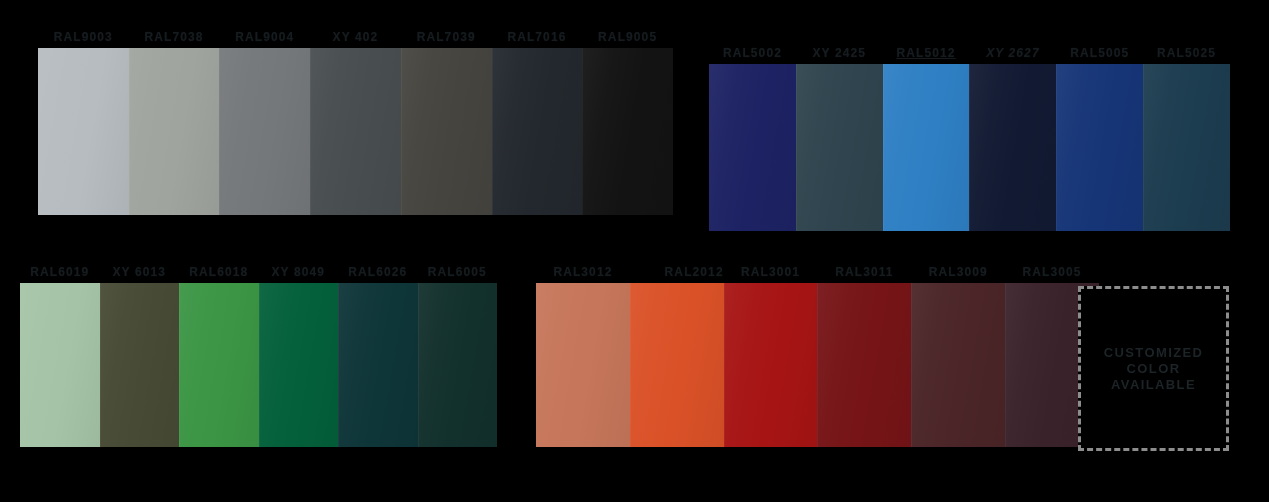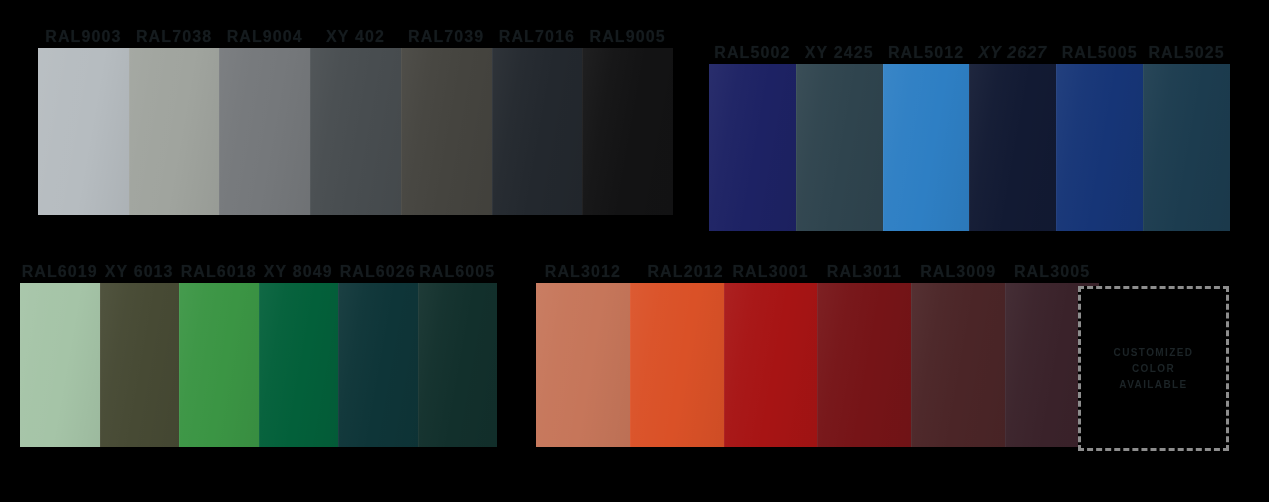--- a/index.html
+++ b/index.html
@@ -25,21 +25,21 @@
   }
   .label-row {
     position: relative;
     height: 20px;
     width: 100%;
   }
   .swatch-label {
     position: absolute;
     top: 0;
     text-align: center;
-    font-size: 16px;
+    font-size: 12px;
     font-weight: bold;
     letter-spacing: 1.1px;
     color: #151b1e;
     font-family: "Liberation Sans", sans-serif;
     white-space: nowrap;
     line-height: 18px;
     text-shadow: 0 0 1px rgba(30,38,42,0.55);
   }
   .swatch-strip {
     position: relative;
@@ -84,21 +84,21 @@
     height: 165px;
     border: 3px dashed #8d8d8d;
     box-sizing: border-box;
     display: flex;
     align-items: center;
     justify-content: center;
     background: #000000;
   }
   .custom-box-text {
     text-align: center;
-    font-size: 10px;
+    font-size: 13px;
     font-weight: bold;
     letter-spacing: 1.4px;
     line-height: 16px;
     color: #1c2427;
     font-family: "Liberation Sans", sans-serif;
     text-transform: uppercase;
   }
   .custom-line { display: block; }
 </style>
 </head>
@@ -124,21 +124,21 @@
       <div class="swatch seam" style="background-color: rgb(69, 68, 63);"></div>
       <div class="swatch seam" style="background-color: rgb(35, 40, 46);"></div>
       <div class="swatch seam" style="background-color: rgb(19, 19, 20);"></div>
     </div>
   </div>
 
   <div class="swatch-group group-blue">
     <div class="label-row">
       <span class="swatch-label" style="left: 0%; width: 16.6666%; color: rgb(21, 27, 30);">RAL5002</span>
       <span class="swatch-label" style="left: 16.6666%; width: 16.6666%; color: rgb(21, 27, 30);">XY 2425</span>
-      <span class="swatch-label" style="left: 33.3333%; width: 16.6666%; color: rgb(21, 27, 30);">RAL5012</span>
+      <span class="swatch-label" style="left: 33.3333%; width: 16.6666%; color: rgb(21, 27, 30); text-decoration: underline;">RAL5012</span>
       <span class="swatch-label" style="left: 50%; width: 16.6666%; color: rgb(21, 27, 30); font-style: italic;">XY 2627</span>
       <span class="swatch-label" style="left: 66.6666%; width: 16.6666%; color: rgb(21, 27, 30);">RAL5005</span>
       <span class="swatch-label" style="left: 83.3333%; width: 16.6666%; color: rgb(21, 27, 30);">RAL5025</span>
     </div>
     <div class="swatch-strip">
       <div class="swatch" style="background-color: rgb(29, 34, 100);"></div>
       <div class="swatch seam" style="background-color: rgb(47, 68, 78);"></div>
       <div class="swatch seam" style="background-color: rgb(46, 127, 196);"></div>
       <div class="swatch seam" style="background-color: rgb(18, 26, 51);"></div>
       <div class="swatch seam" style="background-color: rgb(22, 53, 119);"></div>

